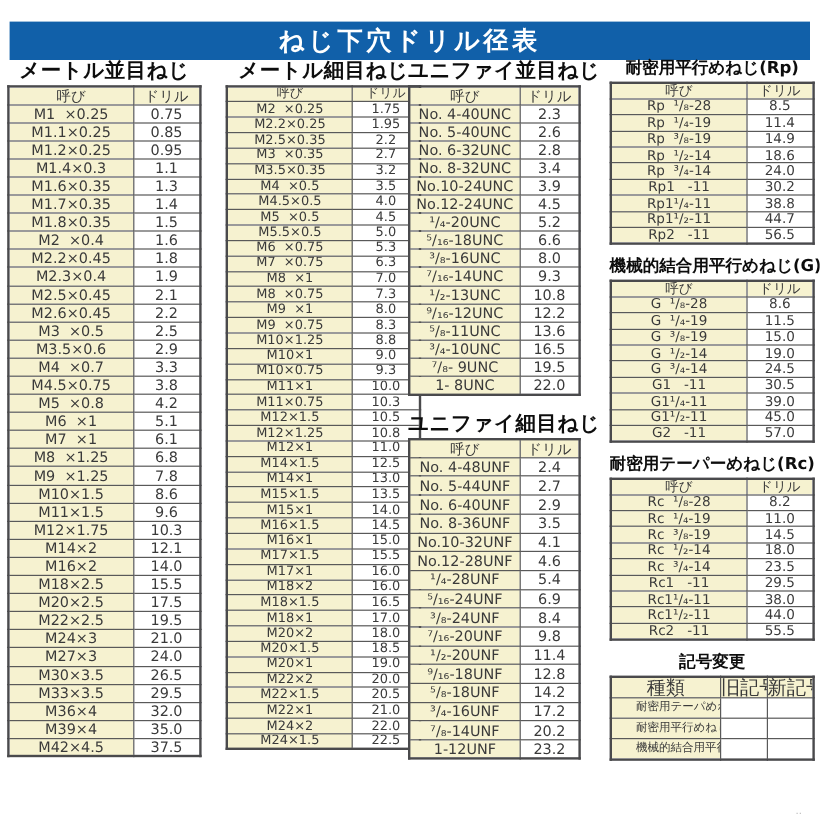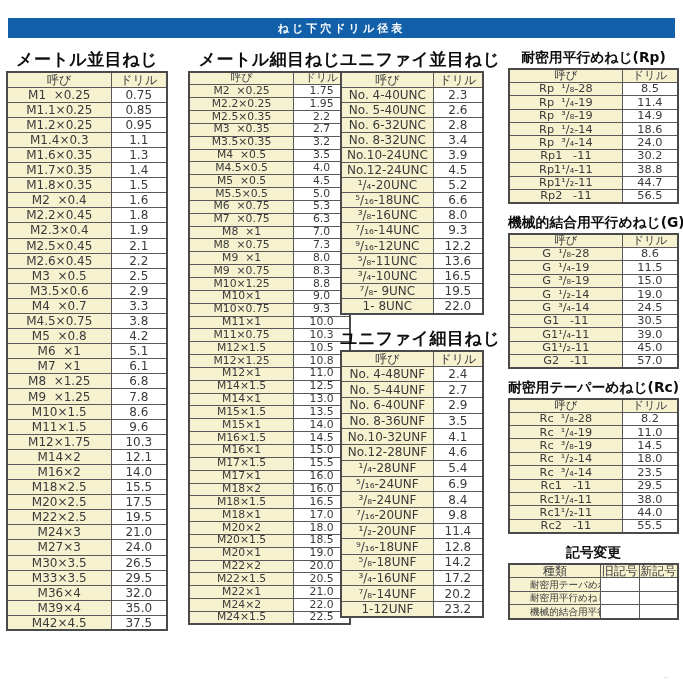--- a/index.html
+++ b/index.html
@@ -12,22 +12,22 @@
   *{box-sizing:border-box;}
   html,body{margin:0;padding:0;}
   body{
     width:683px;height:683px;background:#ffffff;
     font-family:"DejaVu Sans","Liberation Sans",sans-serif;
     color:var(--txt);
   }
   .page{position:relative;width:683px;height:683px;overflow:hidden;background:#fff;}
 
   .titlebar{
-    position:absolute;left:8px;top:18px;width:667px;height:20px;
-    background:var(--blue);color:#fff;font-weight:bold;font-size:11px;
+    position:absolute;left:8px;top:18px;width:667px;height:32px;
+    background:var(--blue);color:#fff;font-weight:bold;font-size:21px;
     display:flex;align-items:center;justify-content:center;letter-spacing:3px;
   }
 
   .strip{position:absolute;top:50px;}
   .strip1{left:6px;width:162px;}
   .strip2{left:188px;width:163px;}
   .strip3{left:340px;width:144px;}
   .strip4{left:508px;width:171px;}
 
   .sec{
@@ -52,21 +52,21 @@
   th.kind{width:54%;}
   th.sym{width:23%;}
   .c2 th.name{width:65%;}
   .strip4 .c2 th.name{width:67%;}
 
   .t-mc th,.t-mc td{height:15.1px;font-size:12px;}
   .t-mf th,.t-mf td{height:12.85px;font-size:10.8px;}
   .t-unc th,.t-unc td{height:15.1px;font-size:12px;}
   .t-unf th,.t-unf td{height:15.7px;font-size:12px;}
   .t-rt th,.t-rt td{height:13.4px;font-size:11.3px;}
-  .t-sym th,.t-sym td{height:13.75px;font-size:12px;}
+  .t-sym th,.t-sym td{height:13.75px;font-size:16px;}
   .t-sym td.kind{font-size:9.6px;}
 
   .corner-mark{
     position:absolute;right:8px;bottom:6px;width:12px;height:3px;
     color:#b9b9b9;font-size:8px;line-height:3px;letter-spacing:1px;
   }
 </style>
 </head>
 <body>
 
@@ -460,20 +460,24 @@
           </tr>
           <tr>
             <td class="name">³/₈-16UNC</td>
             <td class="drill">8.0</td>
           </tr>
           <tr>
             <td class="name">⁷/₁₆-14UNC</td>
             <td class="drill">9.3</td>
           </tr>
           <tr>
+            <td class="name">¹/₂-13UNC</td>
+            <td class="drill">10.8</td>
+          </tr>
+          <tr>
             <td class="name">⁹/₁₆-12UNC</td>
             <td class="drill">12.2</td>
           </tr>
           <tr>
             <td class="name">⁵/₈-11UNC</td>
             <td class="drill">13.6</td>
           </tr>
           <tr>
             <td class="name">³/₄-10UNC</td>
             <td class="drill">16.5</td>

